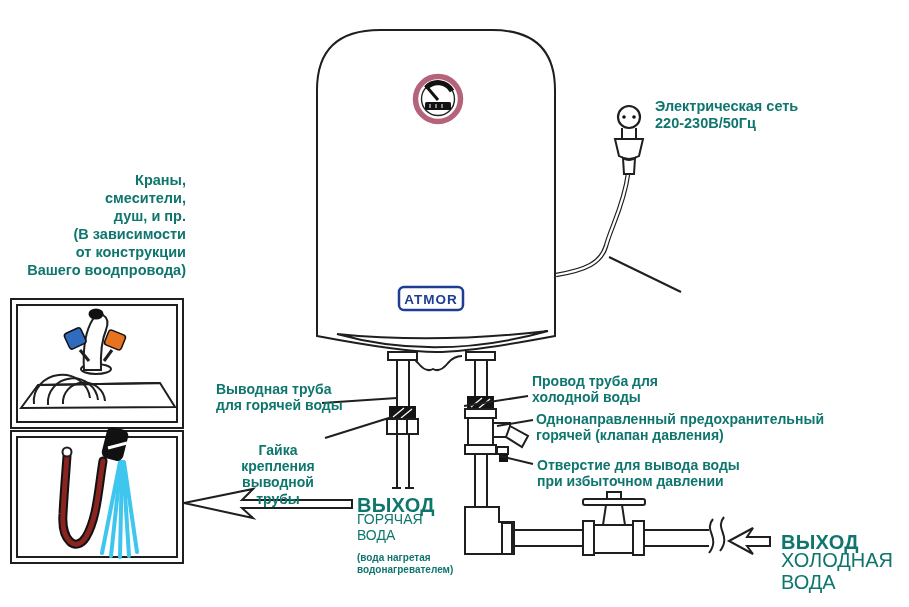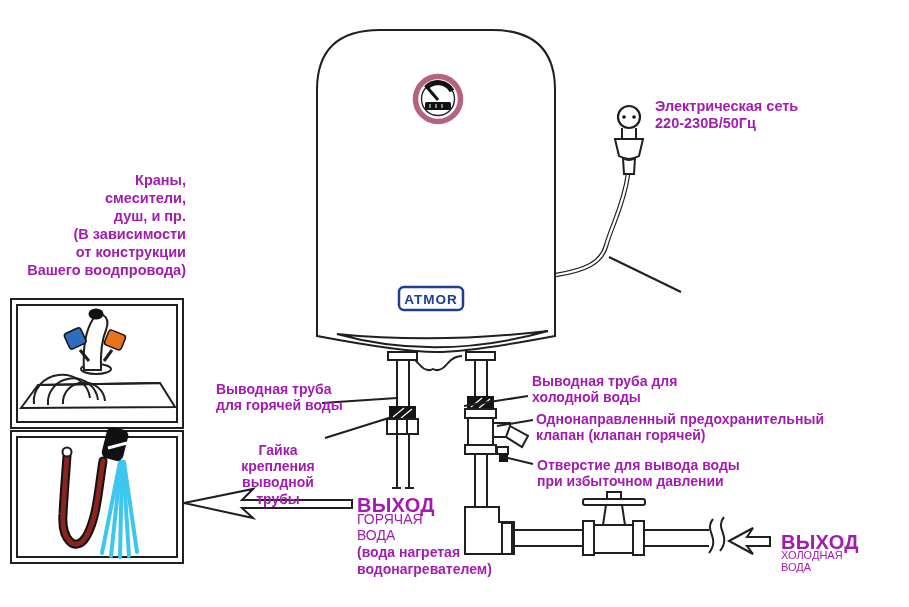--- a/index.html
+++ b/index.html
@@ -1,26 +1,26 @@
 <!DOCTYPE html>
 <html style="--line: #1f1f1f; --brand_blue: #1e3e93; --gauge_ring: #b4637a; --handle_blue: #2f6cc0; --handle_orange: #e8731f; --hose_red: #8a2420; --water_cyan: #3ec6ee;"><head>
 <meta charset="utf-8">
 <style>
   html,body{margin:0;padding:0;background:#fff;}
   #stage{position:relative;width:909px;height:607px;background:#ffffff;overflow:hidden;
          font-family:"Liberation Sans",sans-serif;}
   svg{position:absolute;left:0;top:0;}
-  .lbl{position:absolute;white-space:pre-line;color:#a21caf;
+  .lbl{position:absolute;white-space:pre-line;color:#0f766e;
        font:700 14px/1.16 "Liberation Sans",sans-serif;}
   .lbl-power{font-size:14.5px;}
   .lbl-taps{font-size:14.5px;line-height:1.24;text-align:right;width:180px;}
   .lbl-nut{text-align:center;width:112px;margin-top:13px;}
   .flow-title{font-size:20px;font-weight:800;letter-spacing:.3px;}
   .flow-sub{font-size:14px;font-weight:400;line-height:1.12;}
-  .flow-note{font-size:14px;line-height:1.2;}
+  .flow-note{font-size:10px;line-height:1.2;margin-top:8px;}
   
   .d{stroke:var(--line,#1f1f1f);fill:none;stroke-width:2;}
   .s{stroke:var(--line,#1f1f1f);fill:#fff;stroke-width:2;}
   .brandtxt{fill:var(--brand_blue,#1e3e93);font:800 13.5px "Liberation Sans",sans-serif;letter-spacing:1px;}
 </style>
 </head>
 <body>
 
 <div id="stage">
 
@@ -171,29 +171,29 @@
   <div class="lbl lbl-taps" style="left:6px;top:172px">Краны,
 смесители,
 душ, и пр.
 (В зависимости
 от конструкции
 Вашего воодпровода)</div>
   <div class="lbl" style="left:216px;top:381px">Выводная труба
 для горячей воды</div>
   <div class="lbl lbl-nut" style="left:222px;top:429px">Гайка крепления
 выводной трубы</div>
-  <div class="lbl" style="left:532px;top:373px">Выводная труба для
+  <div class="lbl" style="left:532px;top:373px">Провод труба для
 холодной воды</div>
   <div class="lbl" style="left:536px;top:411px">Однонаправленный предохранительный
-клапан (клапан горячей)</div>
+горячей (клапан давления)</div>
   <div class="lbl" style="left:537px;top:457px">Отверстие для вывода воды
 при избыточном давлении</div>
 
   <div class="lbl flow-title" style="left:357px;top:494px">ВЫХОД</div>
   <div class="lbl flow-sub" style="left:357px;top:512px">ГОРЯЧАЯ
 ВОДА</div>
   <div class="lbl flow-note" style="left:357px;top:544px">(вода нагретая
 водонагревателем)</div>
 
   <div class="lbl flow-title" style="left:781px;top:531px">ВЫХОД</div>
-  <div class="lbl flow-sub" style="left:781px;top:549px;font-size:11px">ХОЛОДНАЯ
+  <div class="lbl flow-sub" style="left:781px;top:549px;font-size:20px">ХОЛОДНАЯ
 ВОДА</div>
 </div>
 
 </body></html>

